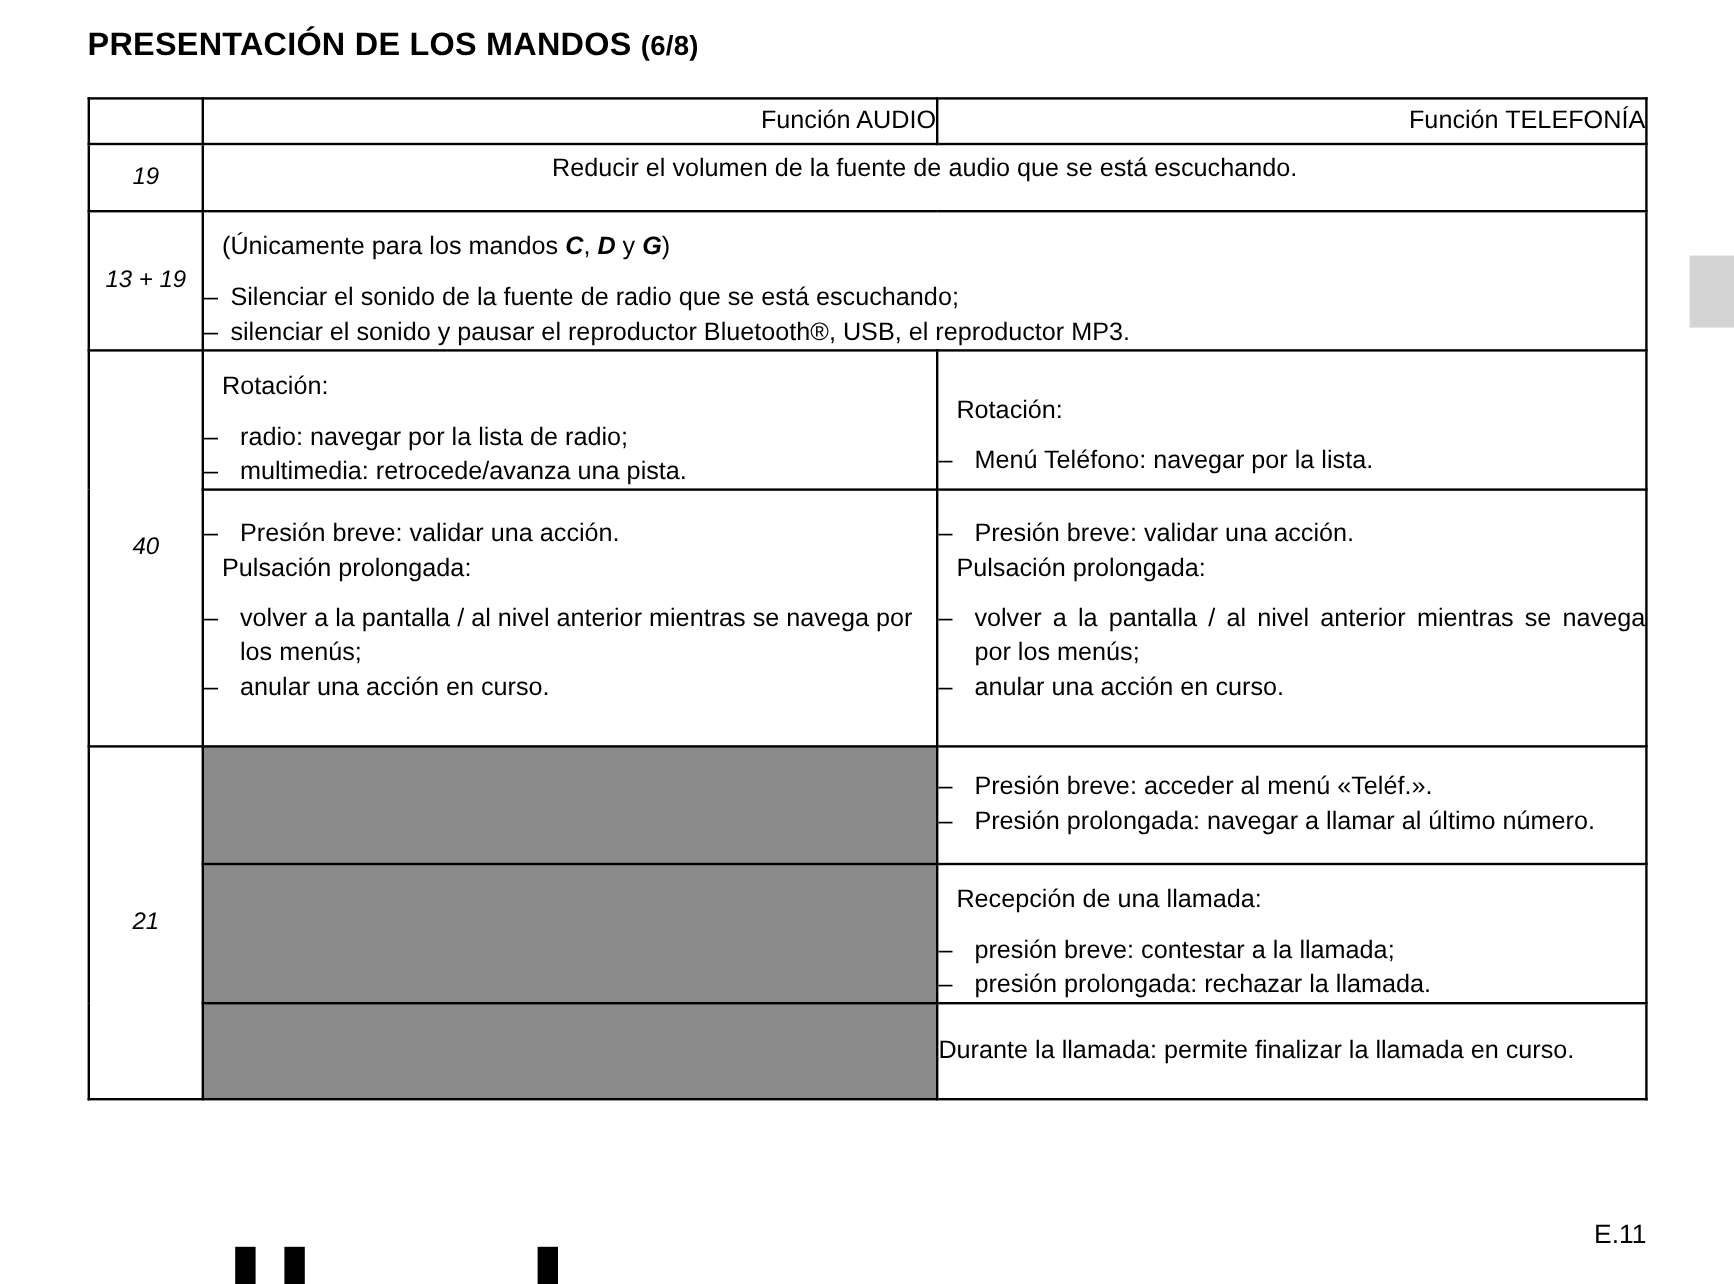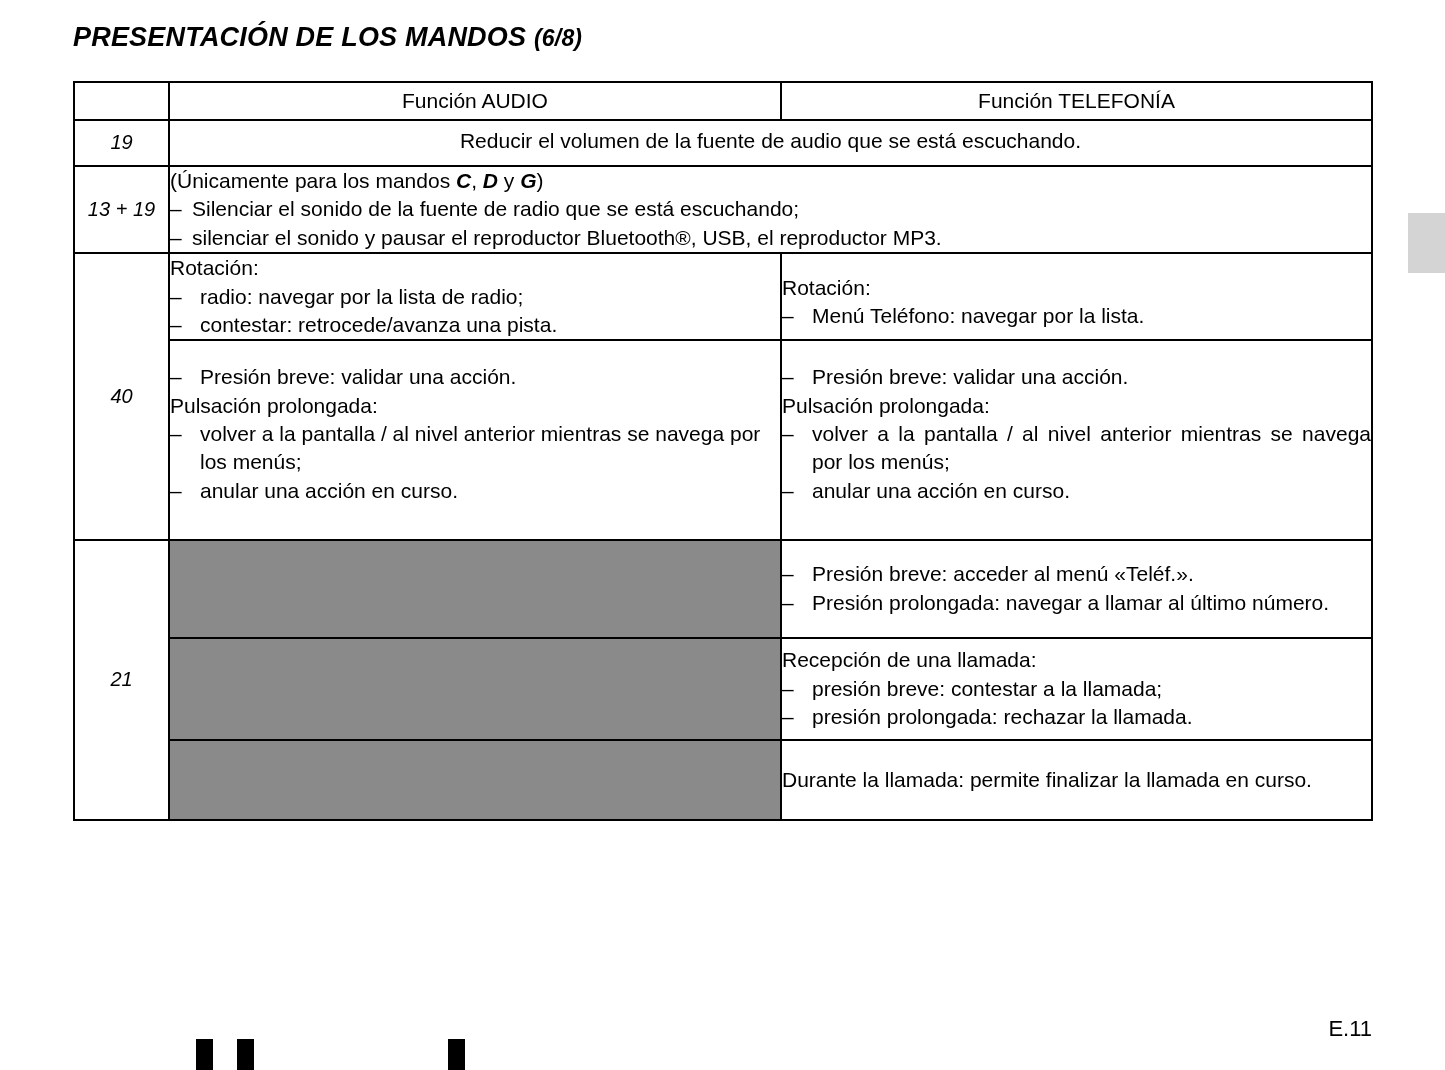--- a/index.html
+++ b/index.html
@@ -18,21 +18,20 @@
 
   
   .page-title {
     position: absolute;
     left: 73px;
     top: 22px;
     font-size: 27px;
     font-weight: bold;
     letter-spacing: 0.2px;
     white-space: nowrap;
-    font-style: italic;
   }
   .page-title .title-main { }
   .page-title .title-sub {
     font-size: 23px;
     font-weight: bold;
   }
 
   
   .edge-tab {
     position: absolute;
@@ -66,46 +65,46 @@
   .num-cell {
     text-align: center;
     font-style: italic;
     font-weight: bold;
     font-size: 20px;
     border-radius: 10px;
   }
 
   
   .hdr-cell {
-    text-align: center;
+    text-align: right;
     font-weight: bold;
     font-size: 21px;
     height: 36px;
     line-height: 36px;
     margin-left: 44px;
   }
   .hdr-blank { height: 36px; }
 
   
   .cell {
     font-size: 21px;
     line-height: 1.32;
     padding: 9px 10px 9px 12px;
   }
   .cell.centered {
     text-align: center;
     padding-top: 6px;
-    padding-bottom: 10px;
+    padding-bottom: 20px;
   }
   .cell.grey {
     background: #8a8a8a;
   }
 
   
-  .tline { margin: 0; }
+  .tline { margin: 15px; }
   .tline + .tline { margin-top: 1px; }
   .gap { margin-top: 14px; }
 
   .dash-item {
     position: relative;
     padding-left: 30px;
     margin: 0;
   }
   .dash-item .dash {
     position: absolute;
@@ -193,21 +192,21 @@
   <tr>
     <td class="num-cell" rowspan="2">40</td>
     <td class="cell subrow-top">
       <div class="tline">Rotación:</div>
       <div class="tline dash-item">
         <span class="dash">–</span>
         <span class="txt">radio: navegar por la lista de radio;</span>
       </div>
       <div class="tline dash-item">
         <span class="dash">–</span>
-        <span class="txt">contestar: retrocede/avanza una pista.</span>
+        <span class="txt">multimedia: retrocede/avanza una pista.</span>
       </div>
     </td>
     <td class="cell subrow-top">
       <div style="padding-top:11px">
         <div class="tline">Rotación:</div>
         <div class="tline dash-item">
           <span class="dash">–</span>
           <span class="txt">Menú Teléfono: navegar por la lista.</span>
         </div>
       </div>

